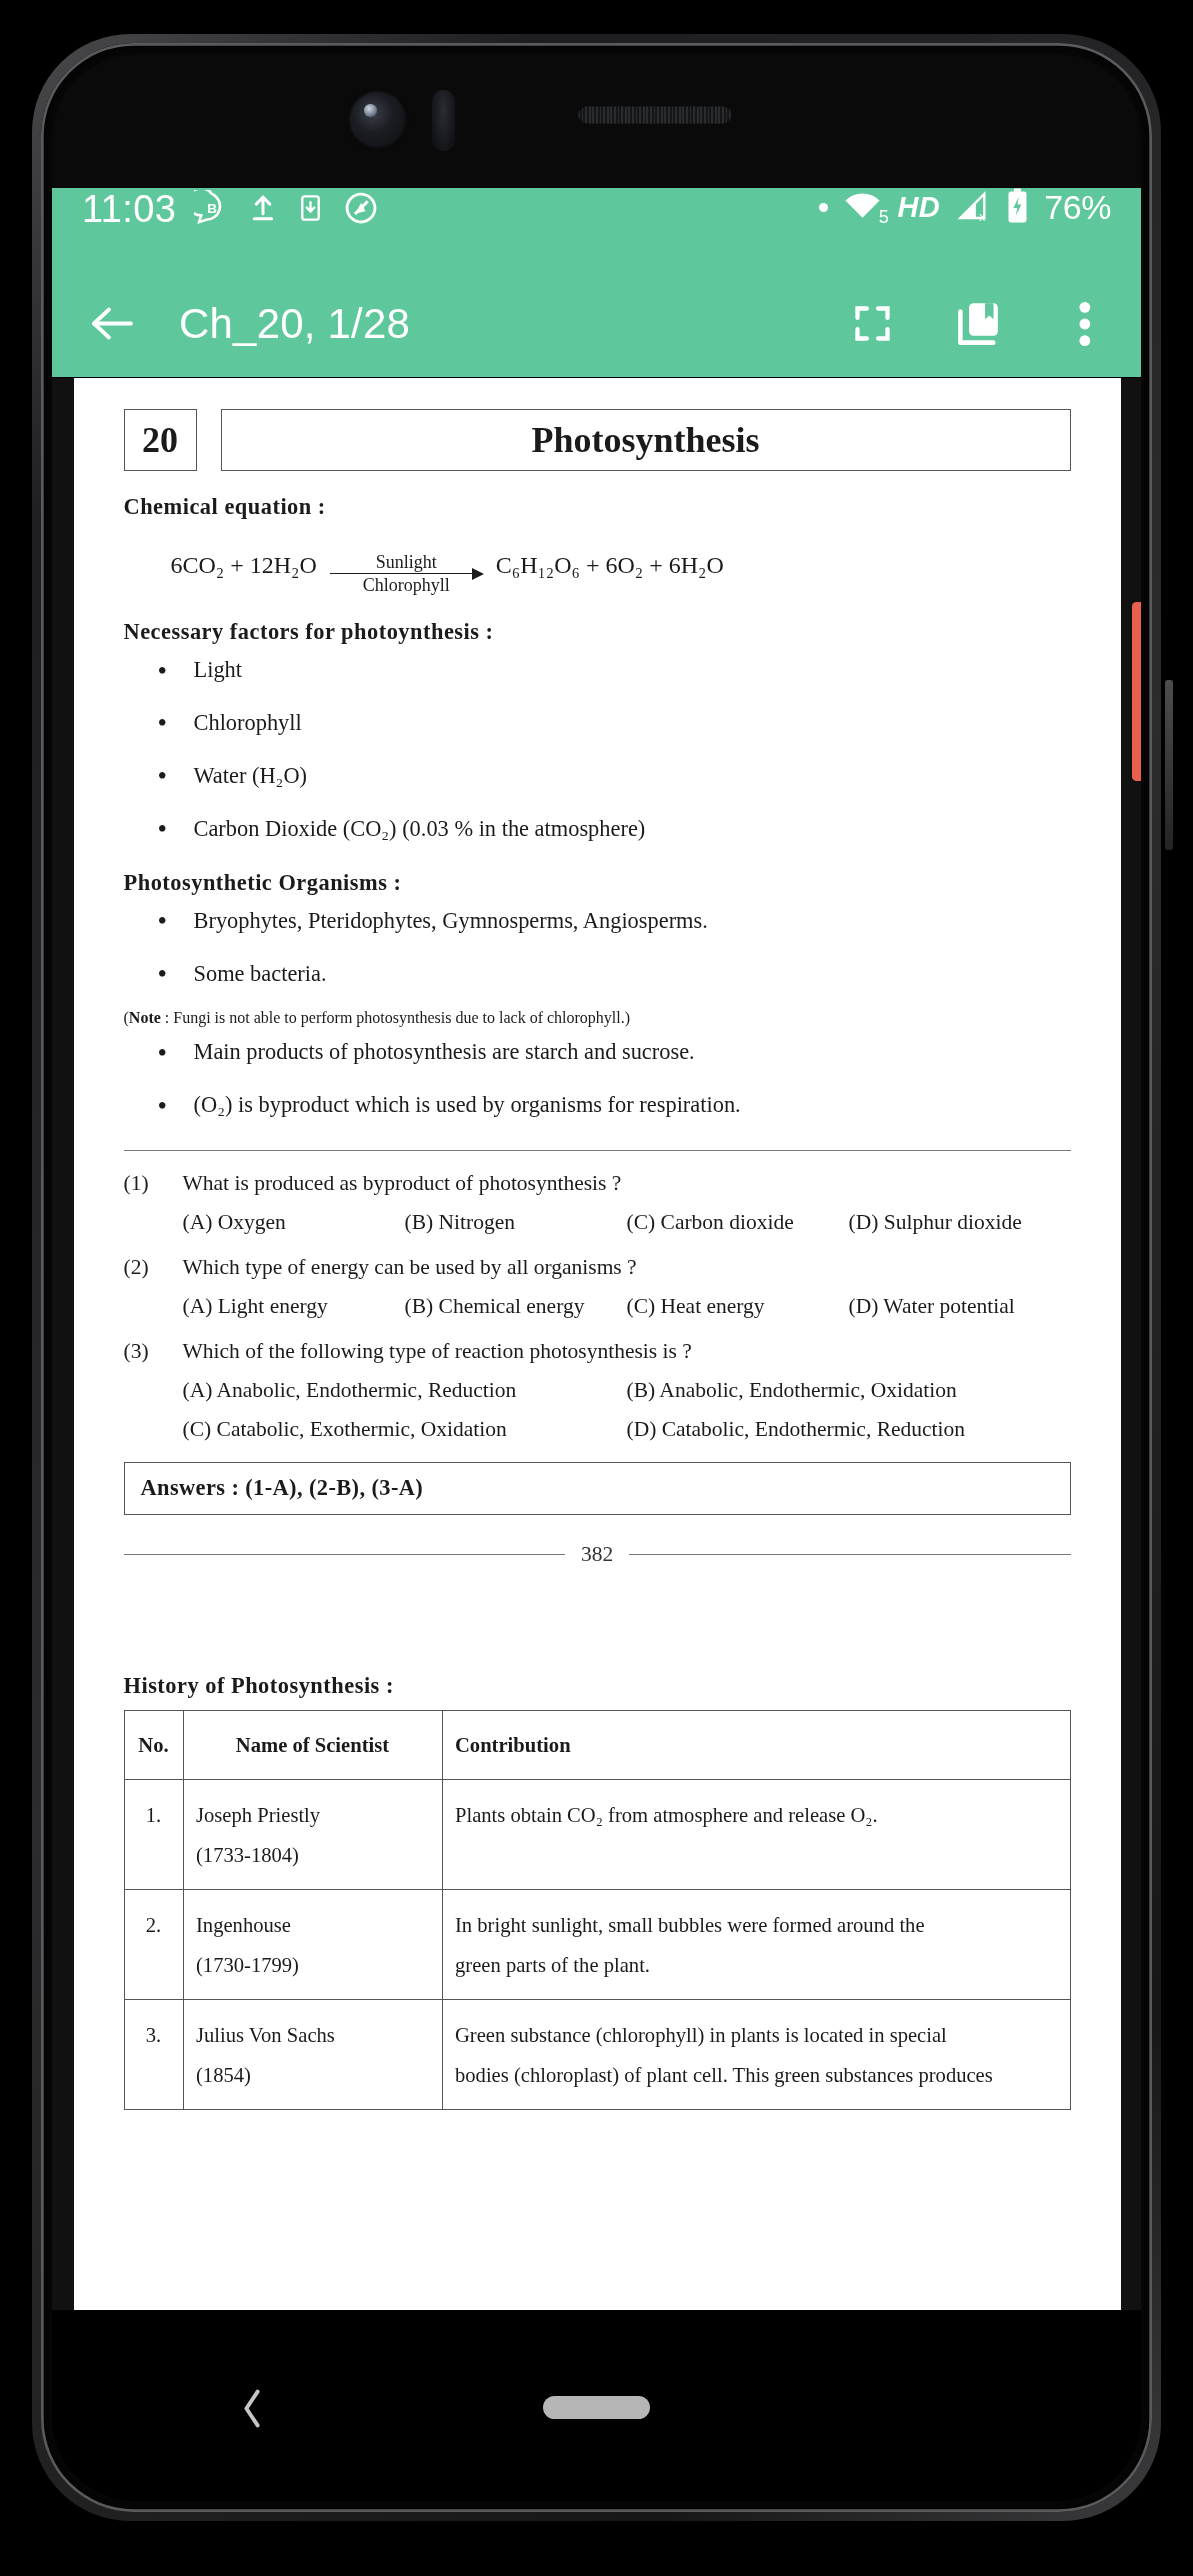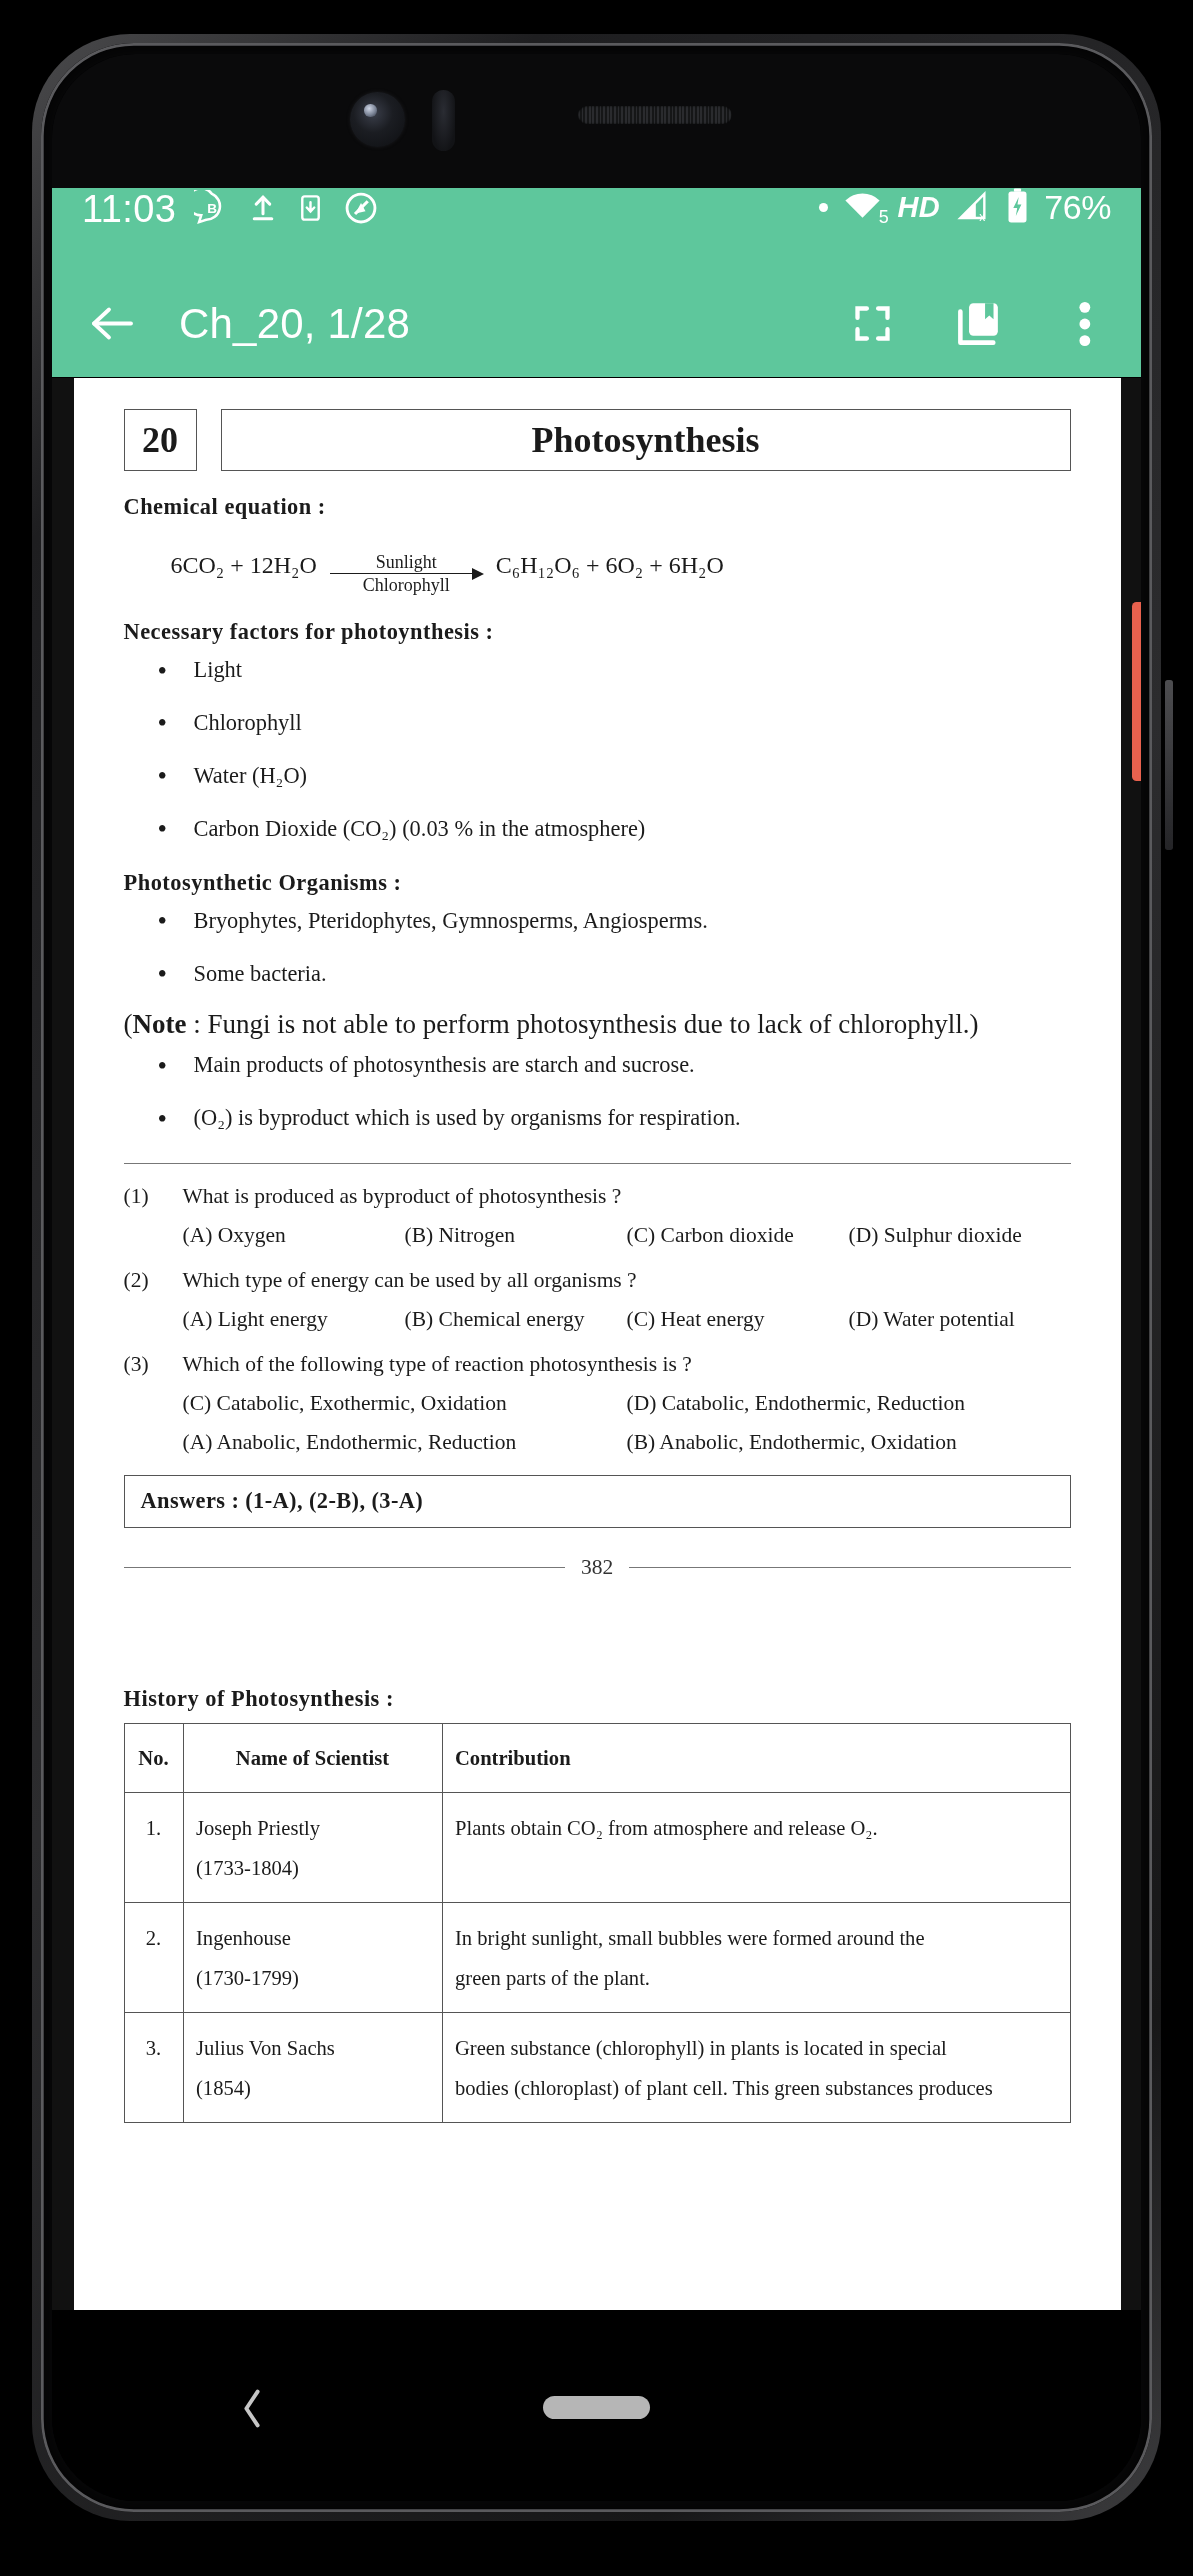--- a/index.html
+++ b/index.html
@@ -147,21 +147,21 @@
     font-size: 22.4px; font-weight: 700; margin-top: 23px; letter-spacing: 0.5px;
   }
   .bullet-list { list-style: none; margin-top: 7px; }
   .bullet-list li {
     font-size: 22.4px; line-height: 1.6;
     padding-left: 70px; position: relative; margin-bottom: 17px;
   }
   .bullet-list li::before {
     content: "\2022"; position: absolute; left: 34px; top: -2.7px; font-size: 27px;
   }
-  .note-line { font-size: 27px; margin-top: 18px; }
+  .note-line { font-size: 16px; margin-top: 18px; }
   .note-line b { font-weight: 700; }
   sub { font-size: .62em; vertical-align: -.28em; }
 
   
   #chem-equation {
     display: flex; align-items: flex-start; justify-content: flex-start;
     margin-top: 32px; margin-left: 47px; font-size: 24px;
   }
   #arrow-group {
     display: flex; flex-direction: column; align-items: center;
@@ -407,26 +407,26 @@
         <div>(B) Chemical energy</div>
         <div>(C) Heat energy</div>
         <div>(D) Water potential</div>
       </div>
 
       <div class="mcq-q">
         <span class="mcq-num">(3)</span>
         <span>Which of the following type of reaction photosynthesis is ?</span>
       </div>
       <div class="mcq-opts two-col">
+        <div>(A) Anabolic, Endothermic, Reduction</div>
+        <div>(B) Anabolic, Endothermic, Oxidation</div>
+      </div>
+      <div class="mcq-opts two-col">
         <div>(C) Catabolic, Exothermic, Oxidation</div>
         <div>(D) Catabolic, Endothermic, Reduction</div>
-      </div>
-      <div class="mcq-opts two-col">
-        <div>(A) Anabolic, Endothermic, Reduction</div>
-        <div>(B) Anabolic, Endothermic, Oxidation</div>
       </div>
 
       <div class="answers-box">Answers :  (1-A), (2-B), (3-A)</div>
 
       <div id="page-number-row">
         <span class="hrline"></span>
         <span>382</span>
         <span class="hrline"></span>
       </div>
 

